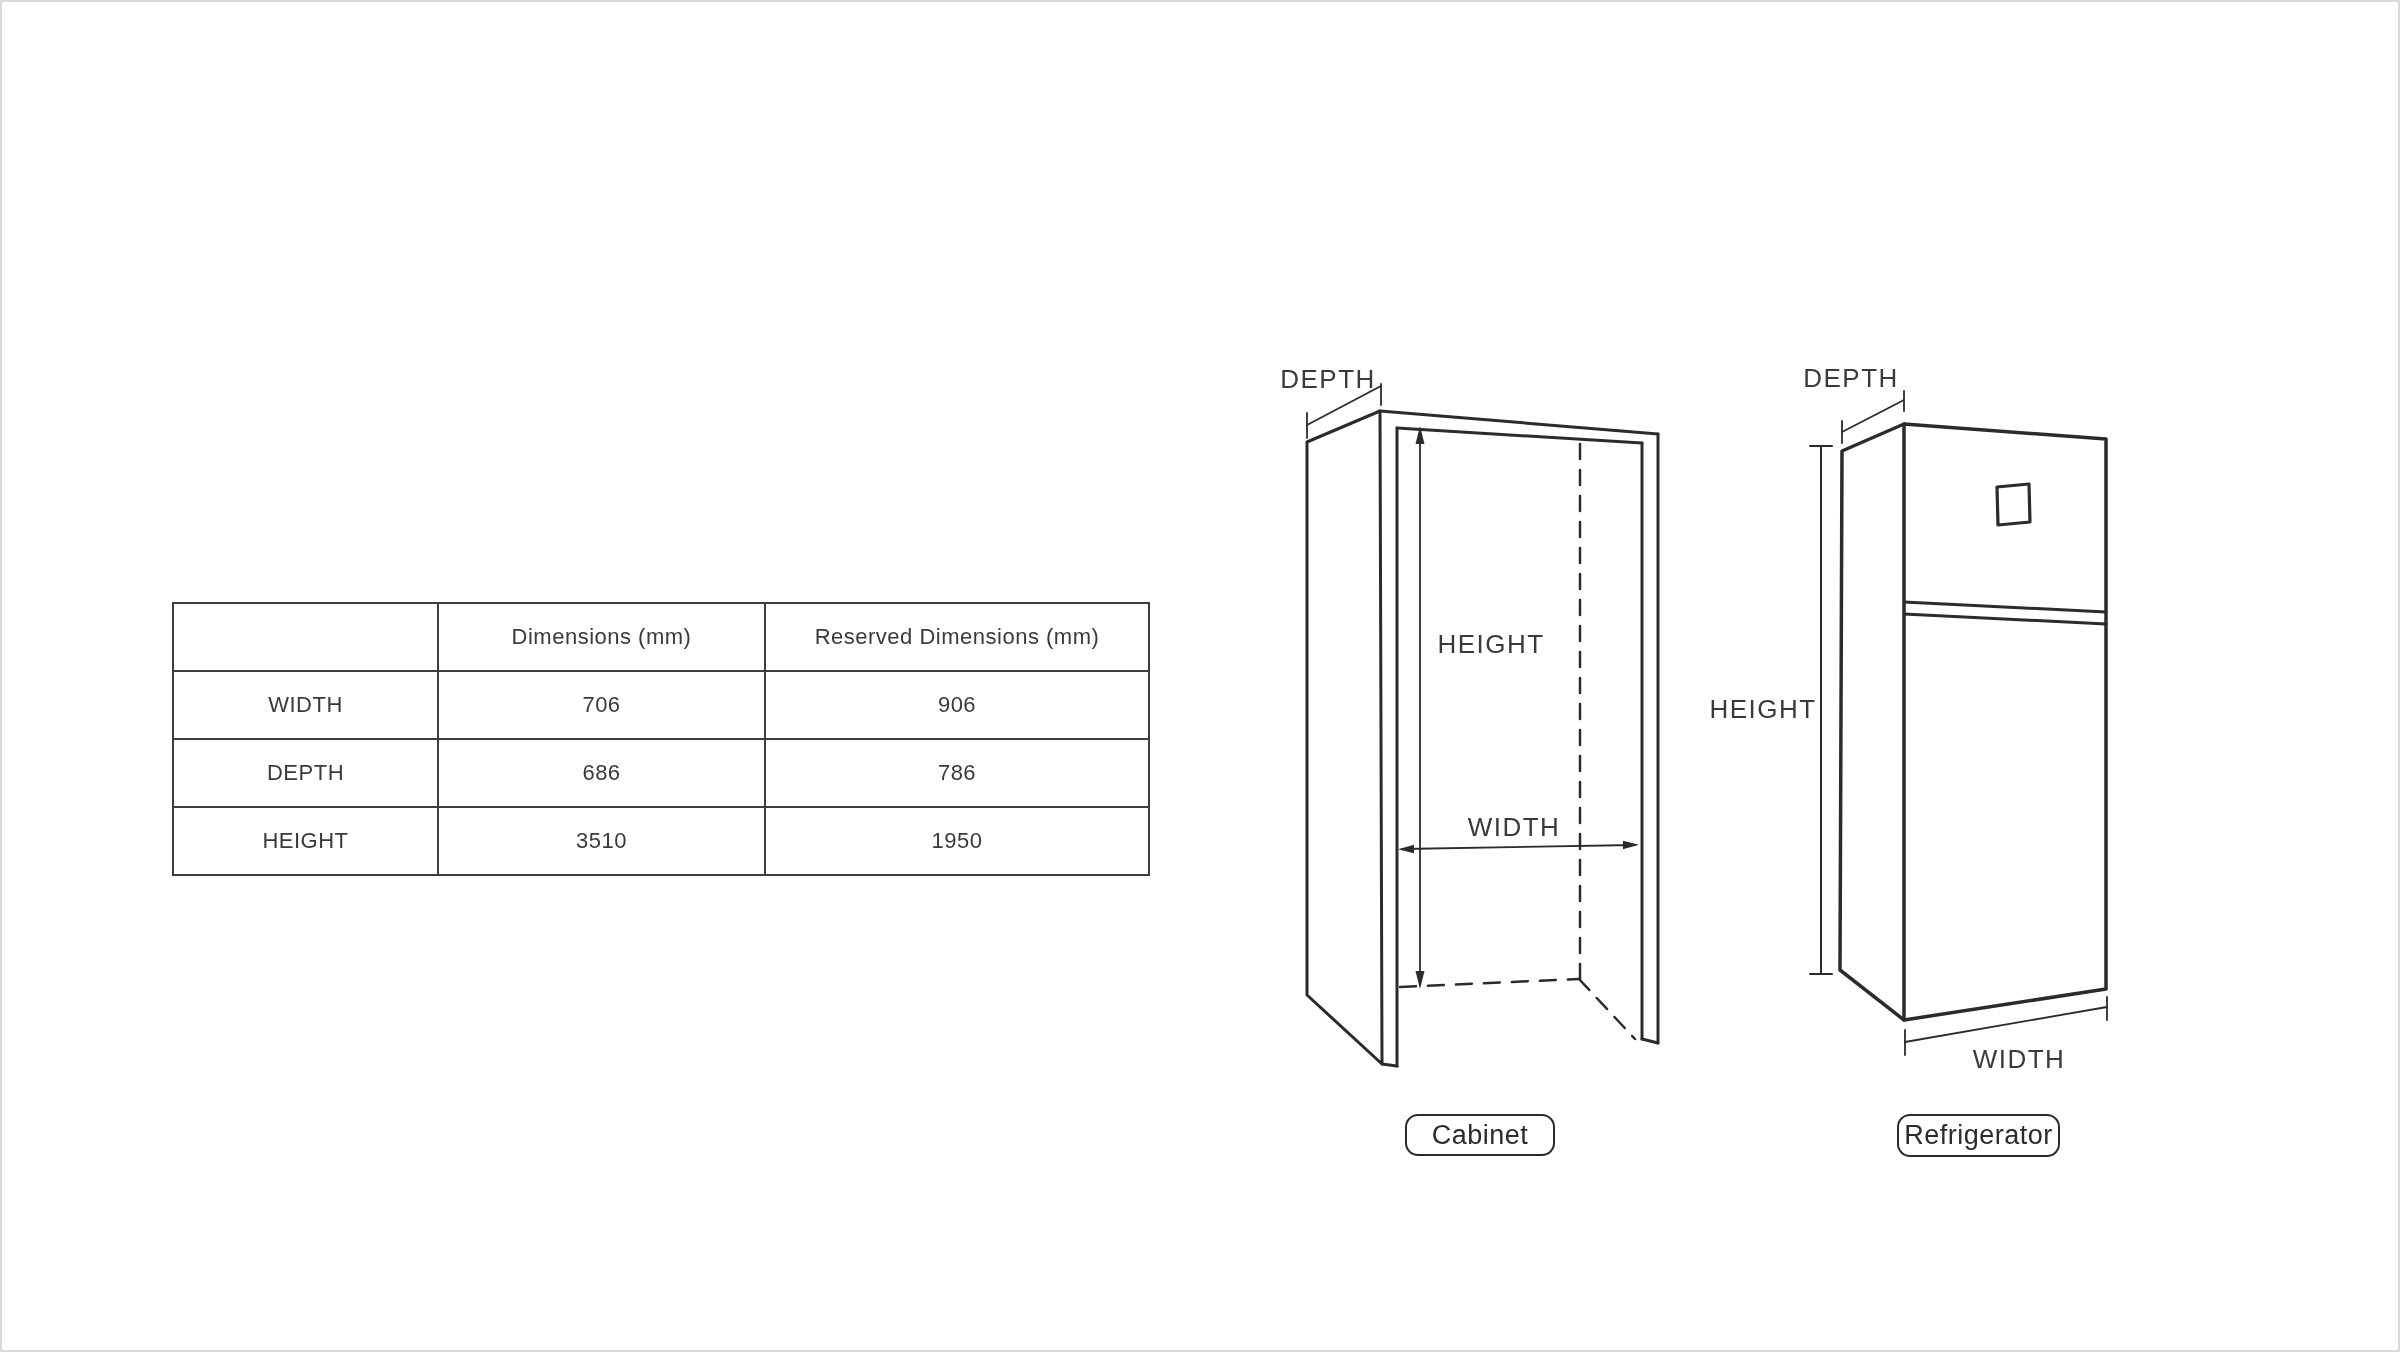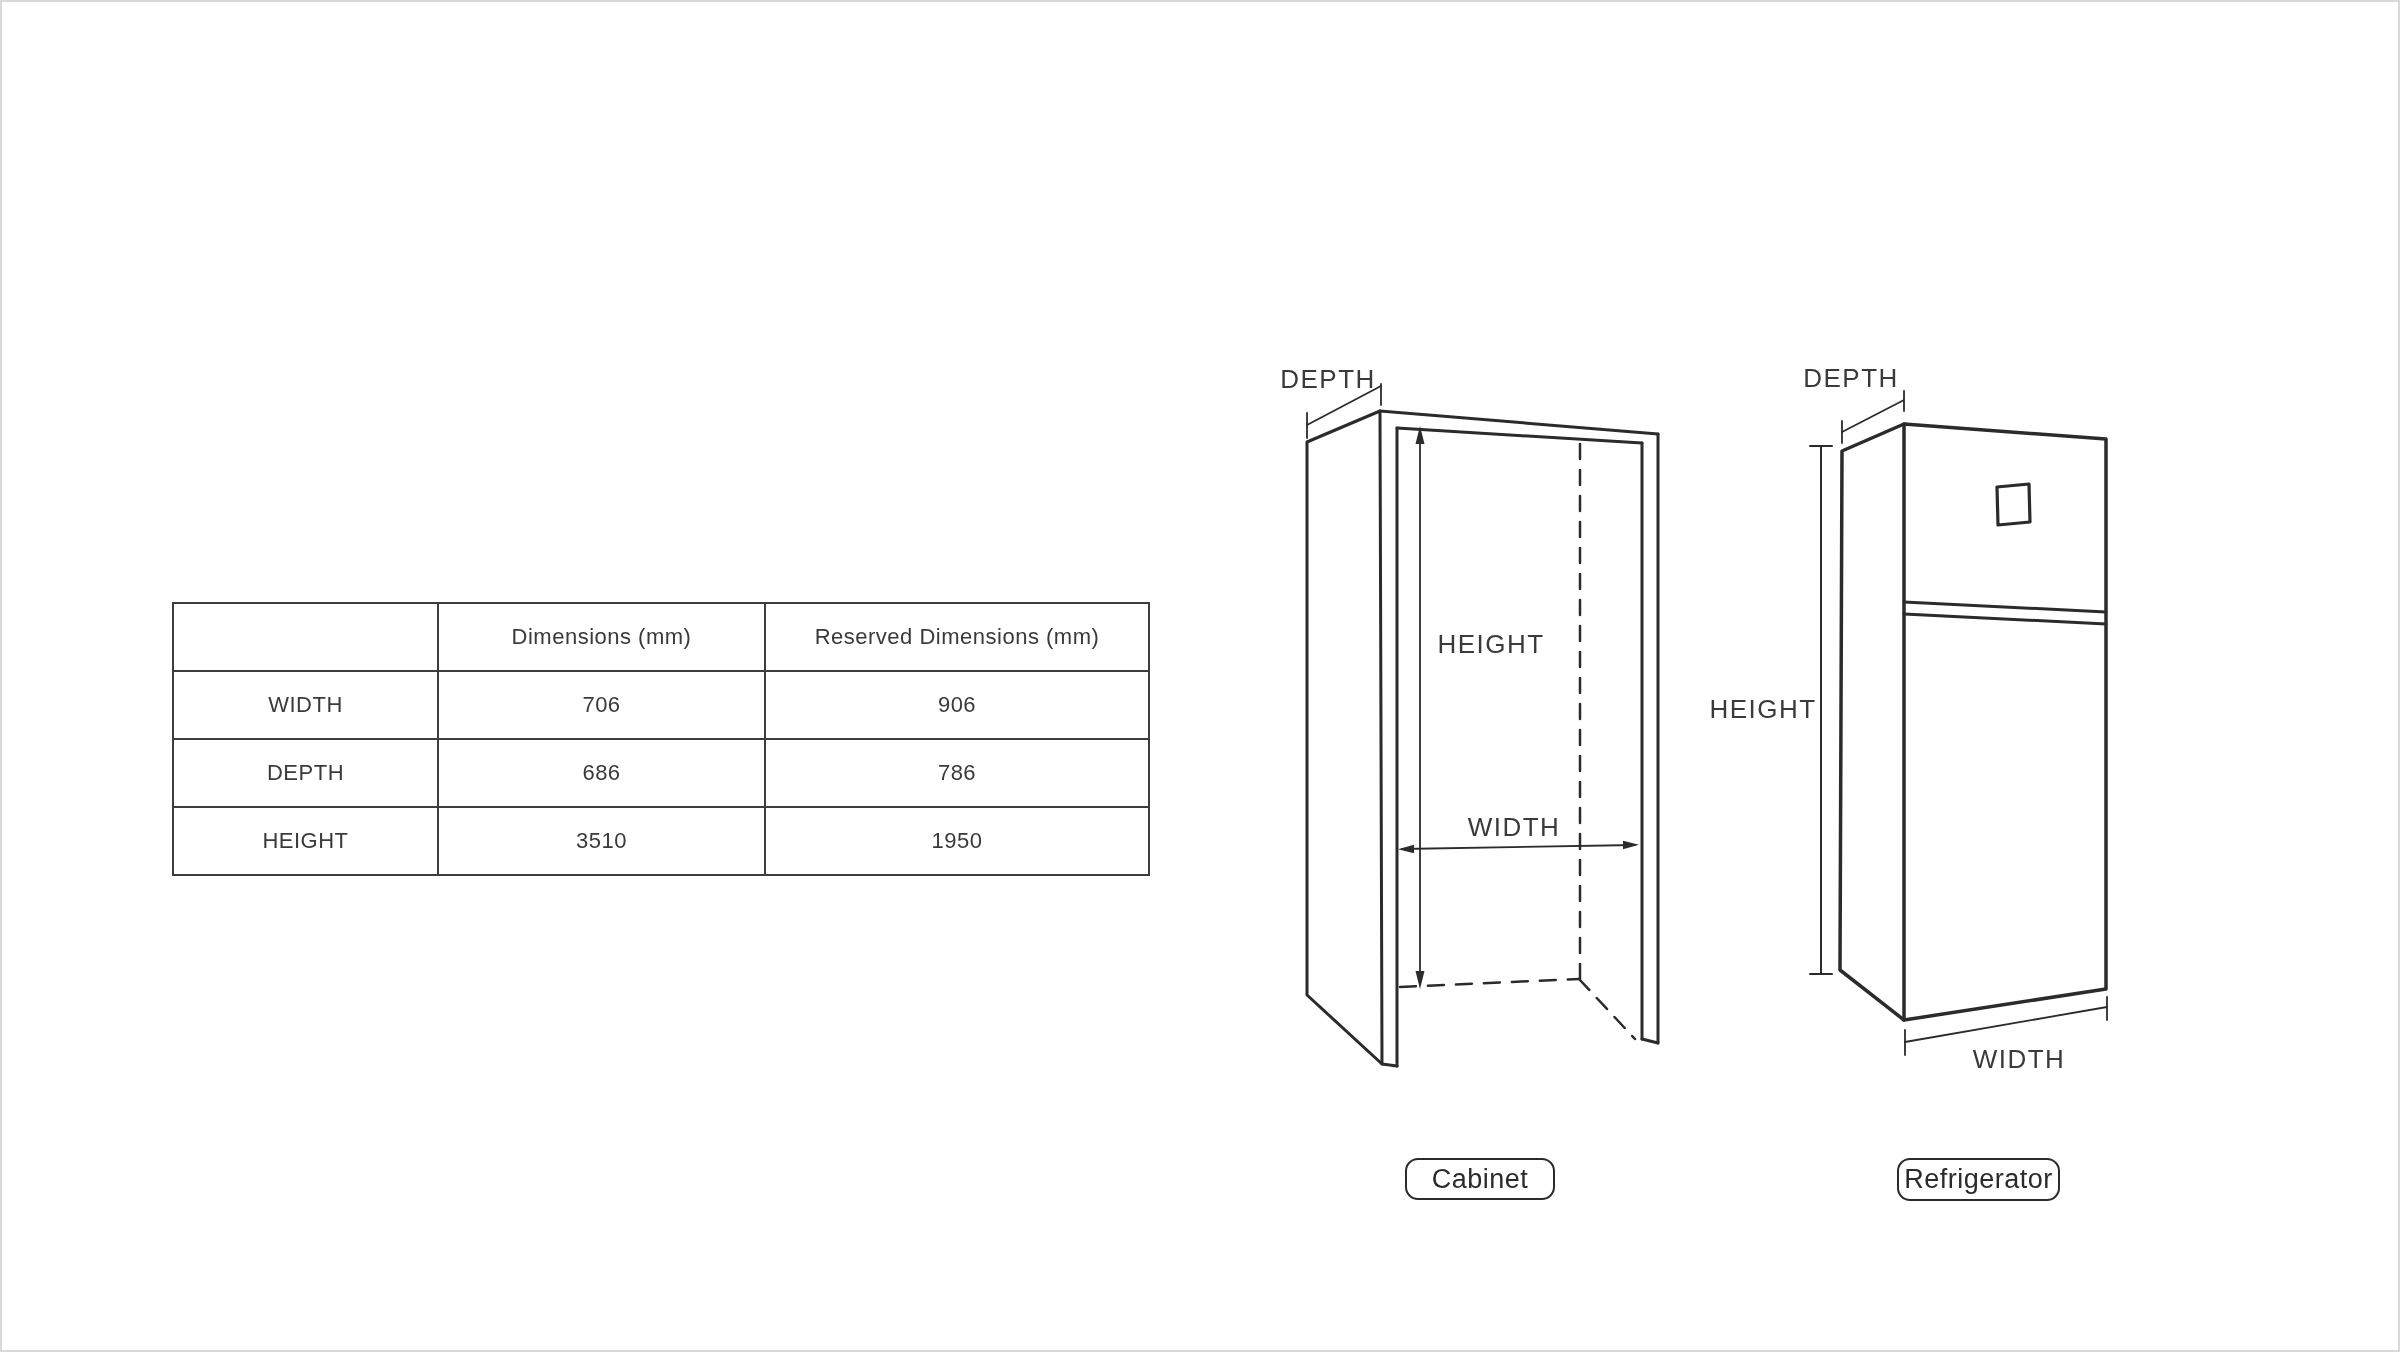--- a/index.html
+++ b/index.html
@@ -60,21 +60,20 @@
     box-sizing: border-box;
     border: 2.5px solid #2b2b2b;
     border-radius: 13px;
     background: #ffffff;
     color: #2b2b2b;
     font-size: 27px;
     letter-spacing: 0.5px;
     display: flex;
     align-items: center;
     justify-content: center;
-    margin-top: 44px;
   }
   .caption-badge.cabinet      { left: 1403px; top: 1112px; width: 150px; height: 42px; }
   .caption-badge.refrigerator { left: 1895px; top: 1112px; width: 163px; height: 43px; }
 </style>
 </head>
 <body>
 
 <div class="page">
 
   <table class="dims-table">

